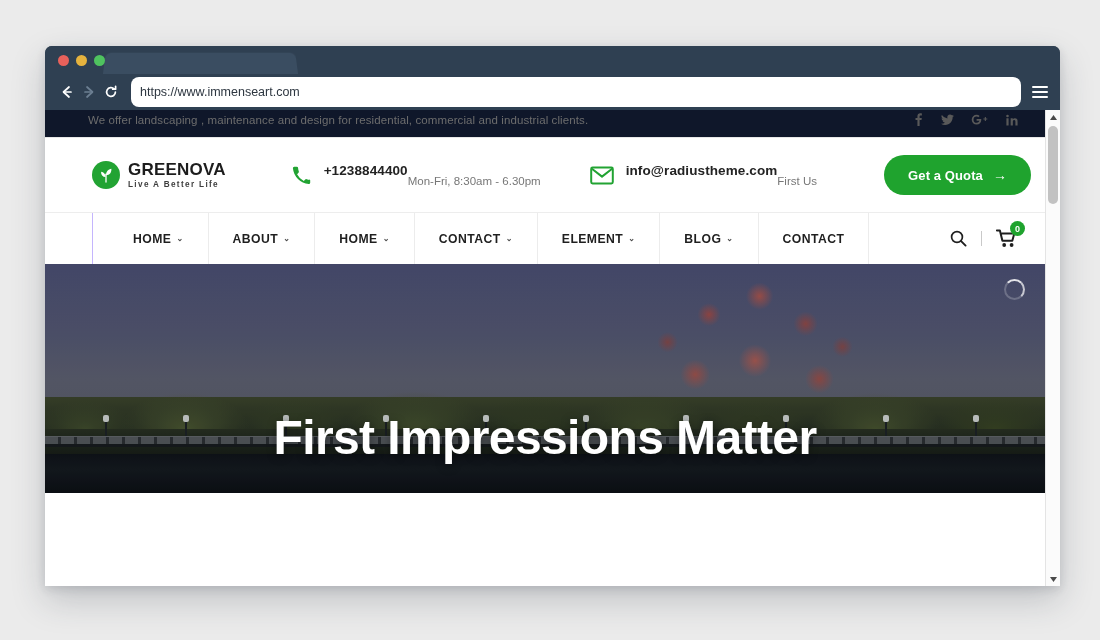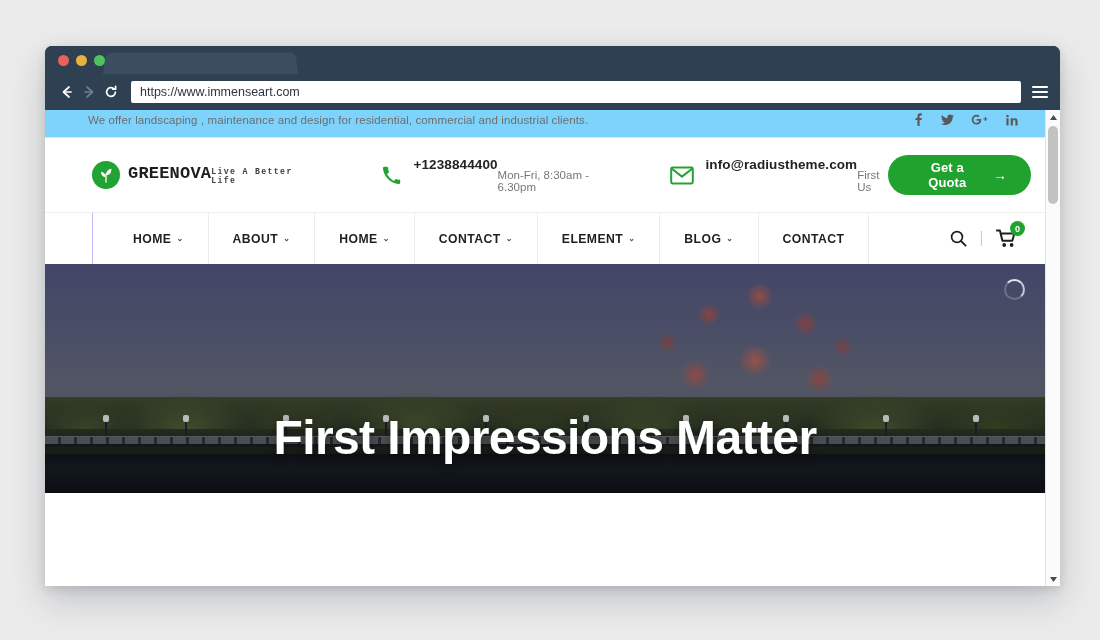--- a/index.html
+++ b/index.html
@@ -55,24 +55,24 @@
   .navbtn {
     width: 22px; height: 22px;
     display: flex; align-items: center; justify-content: center;
     color: #ffffff;
     flex: none;
   }
   .navbtn.dim { color: #6c7f92; }
   .navbtn svg { display: block; }
   .urlbar {
     flex: 1 1 auto;
-    height: 22px;
+    height: 30px;
     margin: 0 9px 0 9px;
     background: #ffffff;
-    border-radius: 2px;
+    border-radius: 8px;
     display: flex; align-items: center;
     padding: 0 9px;
     font-size: 12.5px;
     color: #2d3640;
     overflow: hidden;
     white-space: nowrap;
   }
   .hamburger {
     width: 20px; height: 22px;
     display: flex; flex-direction: column; justify-content: center;
@@ -91,21 +91,21 @@
   .page {
     position: relative;
     flex: 1 1 auto;
     overflow: hidden;
     background: #ffffff;
   }
 
   
   .topbar {
     height: 28px;
-    background: #7dd3fc;
+    background: #0f172a;
     border-bottom: 1px solid #e7e7e7;
     display: flex; align-items: center;
     justify-content: space-between;
     padding: 0 27px 8px 43px;
   }
   .topbar-text { font-size: 11.5px; color: #6d6d6d; letter-spacing: .1px; }
   .social { display: flex; align-items: center; gap: 17px; }
   .social .s-ico {
     color: #595959;
     display: flex; align-items: center; justify-content: center;
@@ -120,21 +120,21 @@
     display: flex; align-items: center;
     padding: 0 14px 0 47px;
   }
   .logo { display: flex; align-items: center; gap: 8px; }
   .logo-mark {
     width: 28px; height: 28px; border-radius: 50%;
     background: #22a333;
     display: flex; align-items: center; justify-content: center;
     flex: none;
   }
-  .logo-text { display: flex; flex-direction: row; line-height: 1; font-family: Liberation Mono, monospace; }
+  .logo-text { display: flex; flex-direction: column; line-height: 1; }
   .logo-name {
     font-size: 17px; font-weight: bold; color: #1d1d1d;
     letter-spacing: .2px;
   }
   .logo-tag {
     font-size: 8.2px; color: #3e3e3e; letter-spacing: 1.35px;
     font-weight: bold; margin-top: 3px;
   }
 
   .contact-group { display: flex; align-items: center; gap: 49px; margin-left: 65px; }

